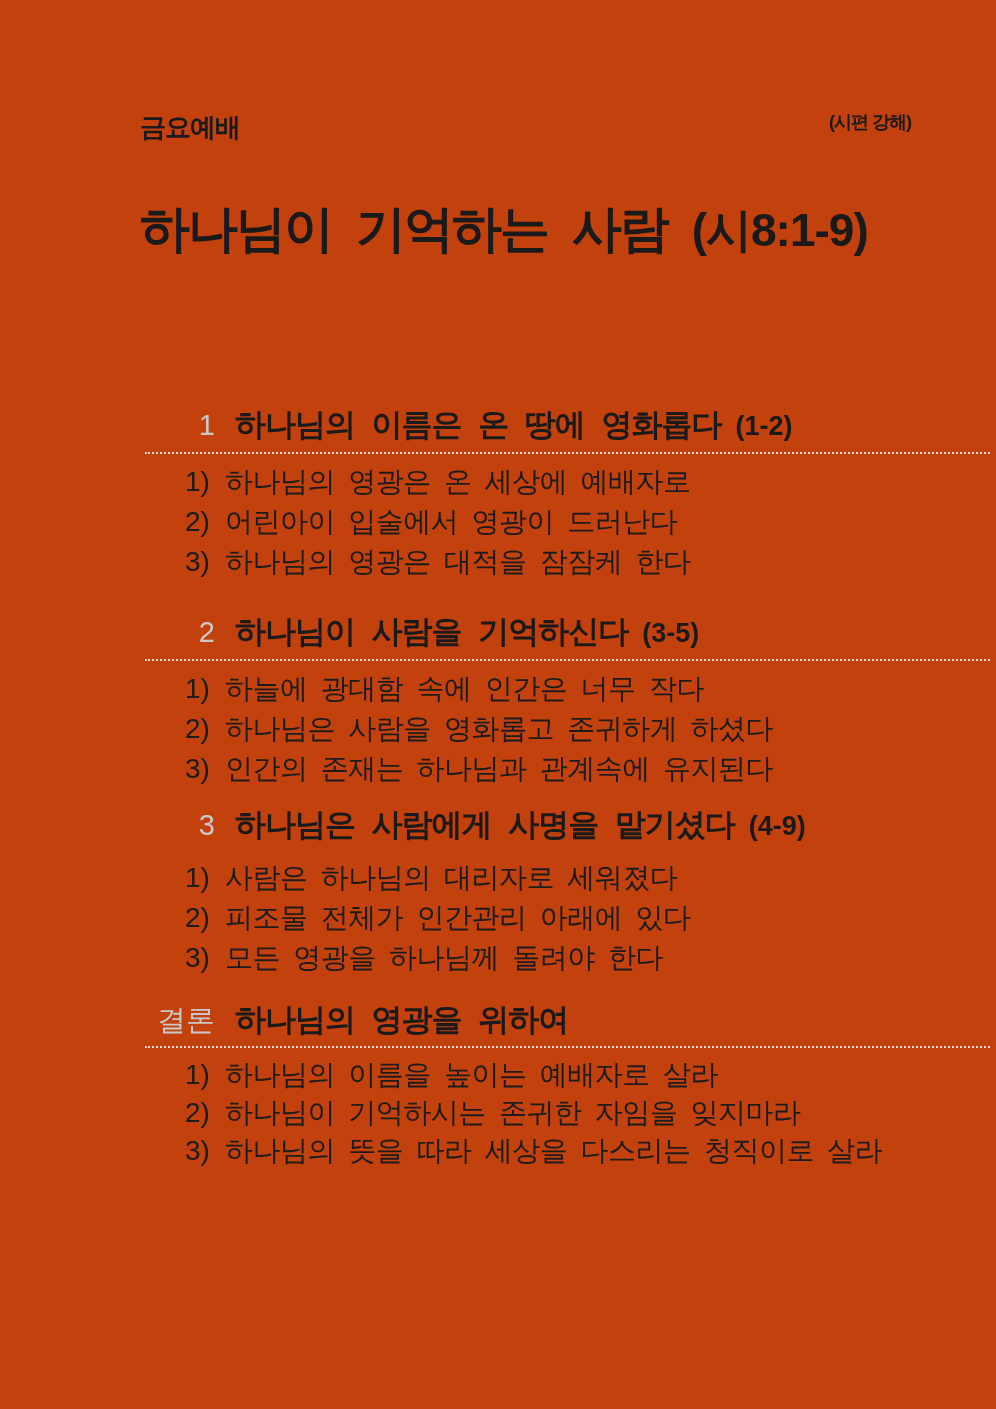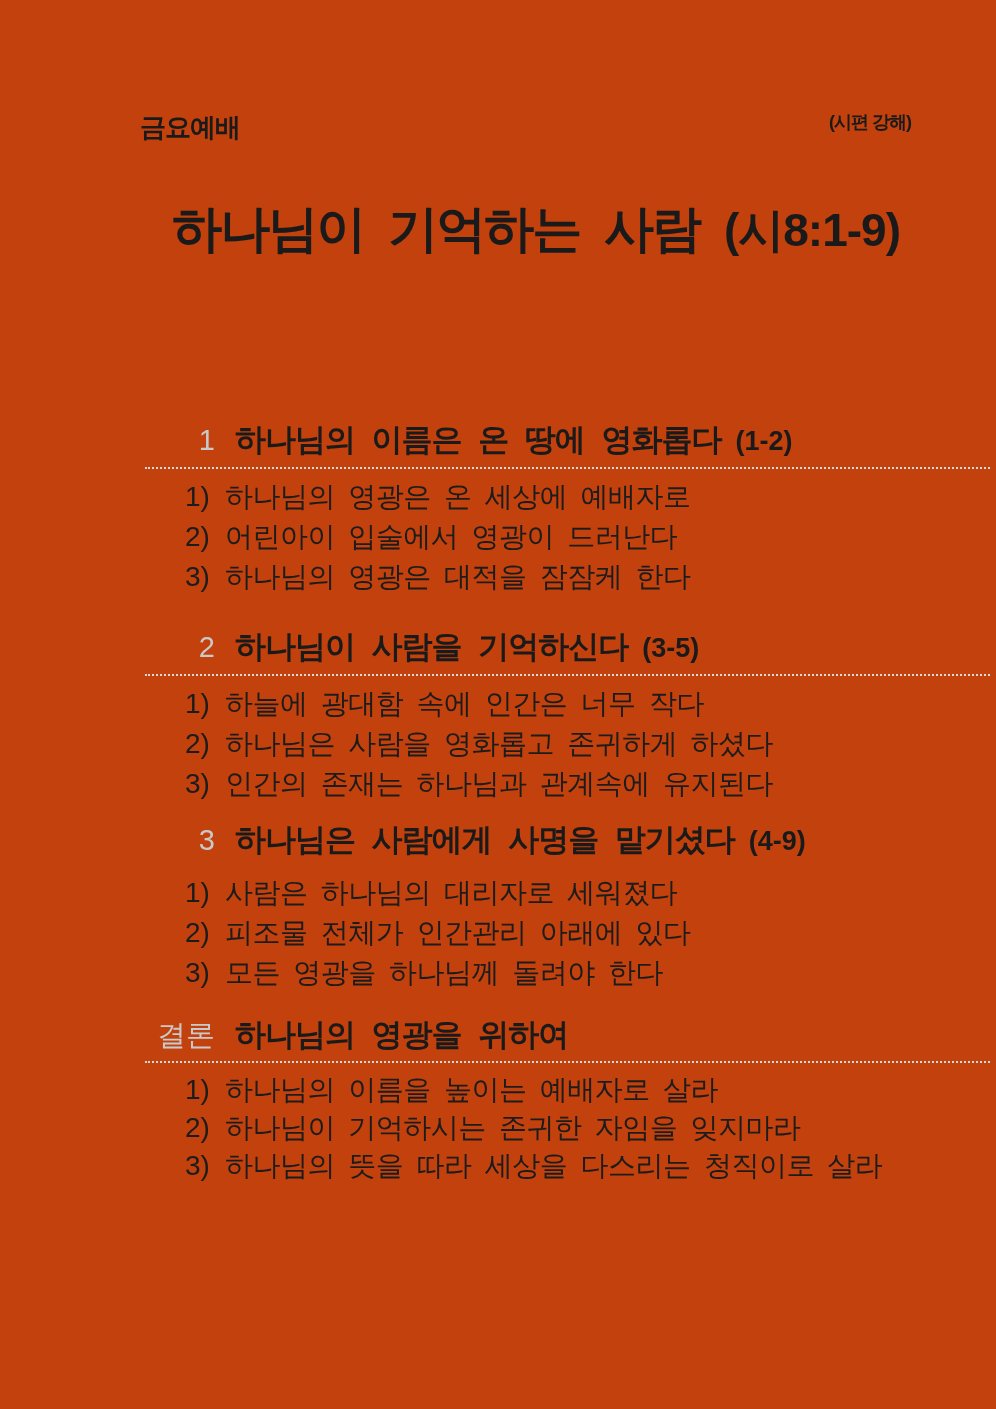--- a/index.html
+++ b/index.html
@@ -15,40 +15,40 @@
   .header-left{
     position:absolute;left:140px;top:110px;
     font-size:26px;font-weight:700;letter-spacing:-1px;
   }
   .header-right{
     position:absolute;right:96px;top:110px;
     font-size:18px;font-weight:700;letter-spacing:-1px;
   }
   .doc-title{
     position:absolute;left:140px;top:196px;width:760px;
-    text-align:right;
+    text-align:left;
     font-size:50px;font-weight:700;
     letter-spacing:-2px;word-spacing:12px;
     white-space:nowrap;
   }
   .doc-title .ref{font-size:46px;letter-spacing:-1px;word-spacing:0;}
   .section{position:absolute;left:0;width:996px;}
   .sec-head{
     display:flex;align-items:baseline;
     padding-left:140px;
     font-size:31px;font-weight:700;
     letter-spacing:-1px;word-spacing:9px;
     line-height:40px;white-space:nowrap;
   }
   .sec-num{
     flex:0 0 75px;text-align:right;
     color:#c9c9c9;font-weight:400;font-size:29px;
     letter-spacing:0;word-spacing:0;
   }
-  .sec-title{margin-left:20px;margin-top:15px;}
+  .sec-title{margin-left:20px;}
   .sec-range{margin-left:14px;font-size:27px;letter-spacing:0;word-spacing:0;}
   .divider{
     margin:6px 0 0 145px;width:845px;height:0;
     border-top:2px dotted #d8d8d8;
   }
   .items{
     margin:8px 0 0 185px;padding:0;list-style:none;
     font-size:28px;font-weight:400;color:#1c1c1c;
     letter-spacing:-0.5px;word-spacing:6px;
   }

